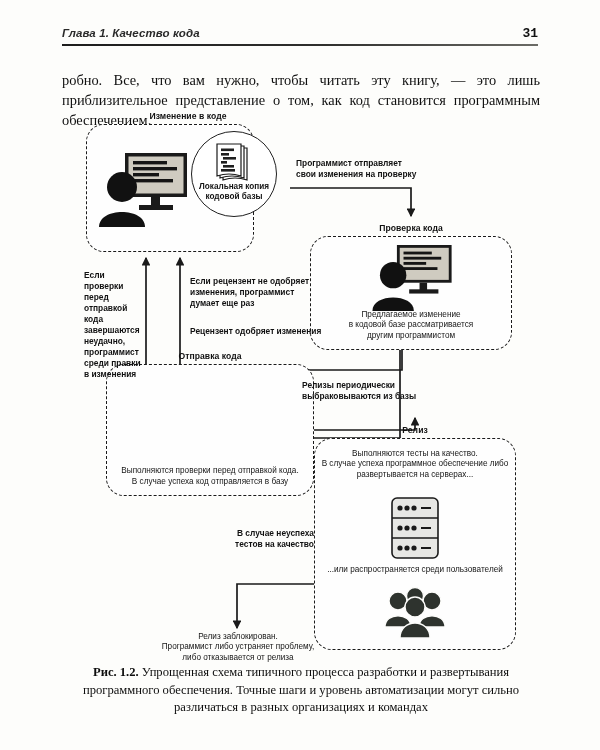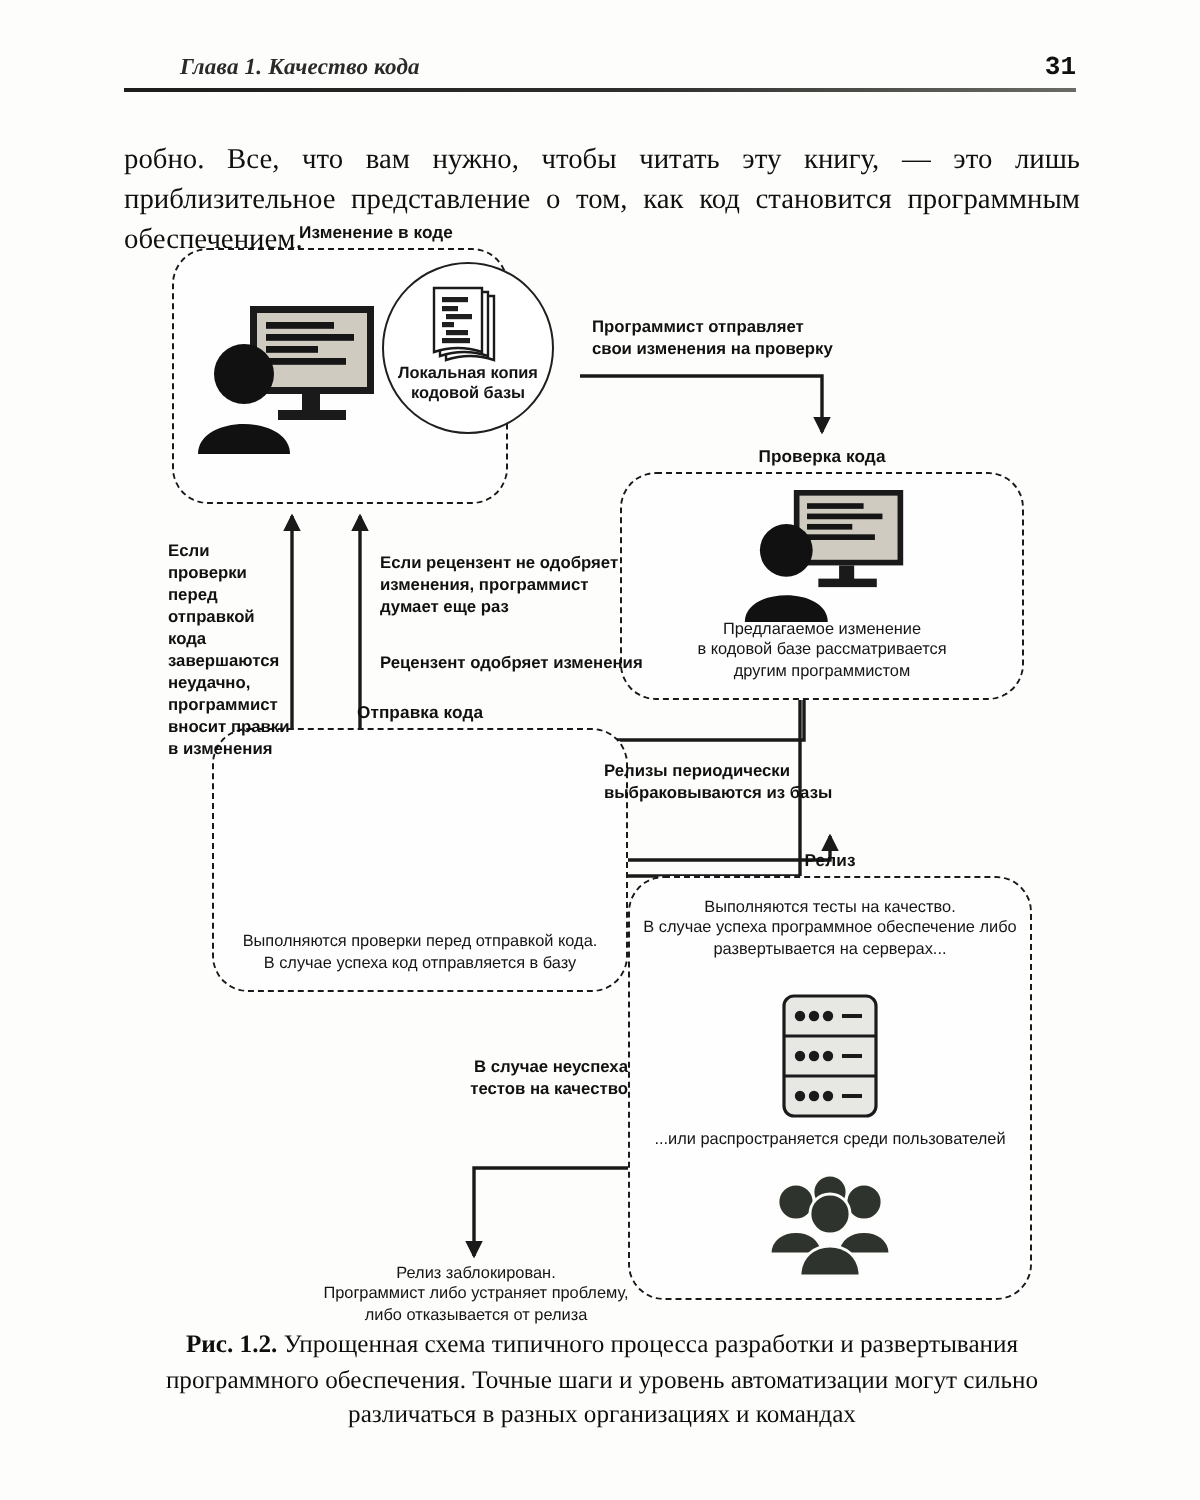--- a/index.html
+++ b/index.html
@@ -9,24 +9,23 @@
     position:relative;overflow:hidden;
   }
   .page{position:absolute;inset:0;}
 
   
   .runhead{
     position:absolute;left:62px;top:26px;width:476px;
     display:flex;align-items:baseline;justify-content:space-between;
   }
   .runhead .chapter{
-    font-family:Liberation Serif, serif;
+    font-family:Liberation Sans, sans-serif;
     font-style:italic;font-weight:700;font-size:11.5px;color:#2a2a2a;
     letter-spacing:.1px;
-    margin-left:28px;
   }
   .runhead .pageno{
     font-family:Liberation Mono, monospace;
     font-weight:700;font-size:13px;color:#111;
   }
   .rule{
     position:absolute;left:62px;top:44px;width:476px;height:2.4px;
     background:linear-gradient(90deg,#1d1d1d 0%,#2f2f2d 55%,#6b6b66 100%);
   }
 
@@ -260,21 +259,21 @@
 думает еще раз</div>
 
     <div class="lbl" style="left:128px;top:218px;">Рецензент одобряет изменения</div>
 
     <div class="lbl" style="left:22px;top:162px;width:62px;">Если
 проверки перед
 отправкой кода
 завершаются
 неудачно,
 программист
-вносит правки
+среди правки
 в изменения</div>
 
     <div class="lbl" style="left:240px;top:272px;">Релизы периодически
 выбраковываются из базы</div>
 
     <div class="lbl" style="left:164px;top:420px;width:88px;text-align:right;">В случае неуспеха
 тестов на качество</div>
 
     <div class="cap" style="position:absolute;left:62px;top:524px;width:228px;">Релиз заблокирован.
 Программист либо устраняет проблему,

